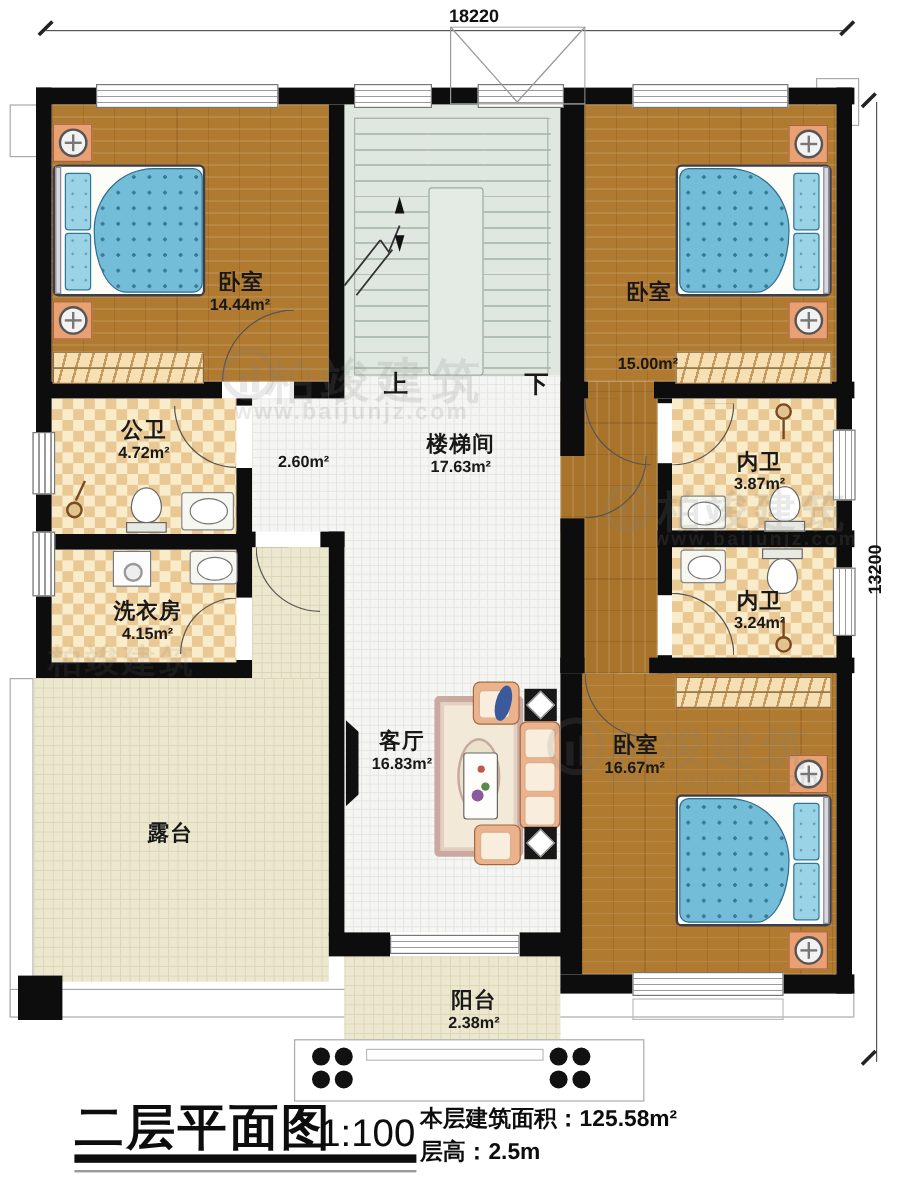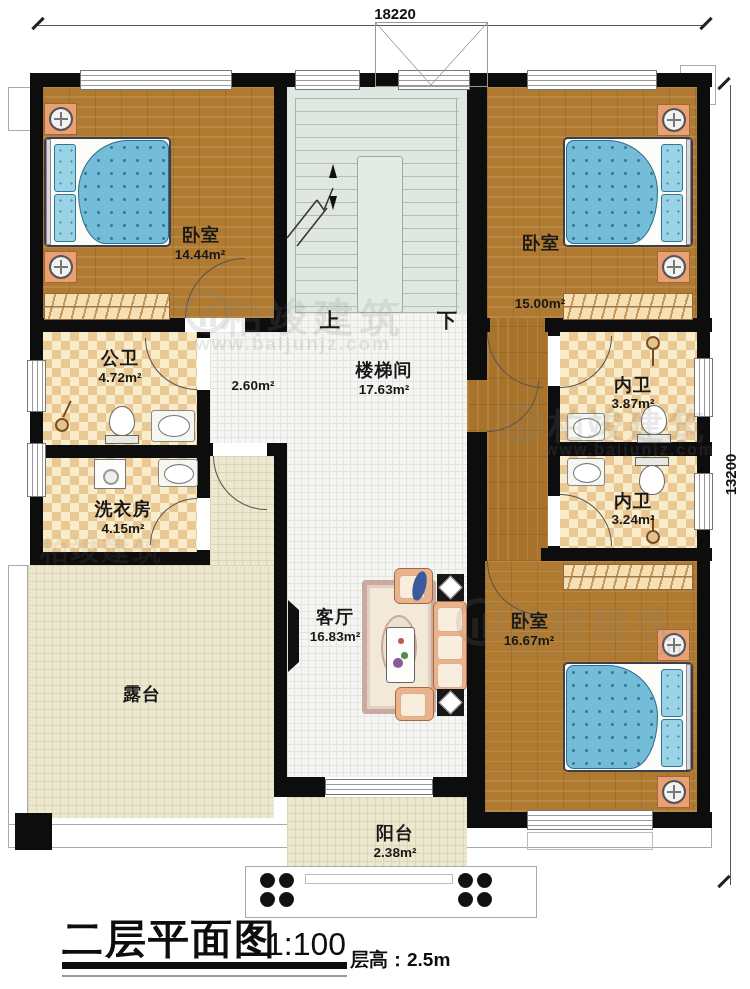--- a/index.html
+++ b/index.html
@@ -357,17 +357,20 @@
   <div class="lab big" style="left:530px;top:621px;">卧室</div>
   <div class="lab area" style="left:529px;top:640px;">16.67m²</div>
   <div class="lab big" style="left:142px;top:694px;">露台</div>
   <div class="lab big" style="left:395px;top:833px;">阳台</div>
   <div class="lab area" style="left:395px;top:852px;">2.38m²</div>
 
   <div class="tb-title">二层平面图</div>
   <div class="tb-scale">1:100</div>
   <div class="abs" style="left:62px;top:962px;width:285px;height:7px;background:#0d0d0d;"></div>
   <div class="abs" style="left:62px;top:975px;width:285px;height:2px;background:#9a9a9a;"></div>
+  <div class="tb-line1">
+    <span>本层建筑面积：</span><span>125.58m²</span>
+  </div>
   <div class="tb-line2">
     <span>层高：</span><span>2.5m</span>
   </div>
 
 </div>
 
 </body></html>

